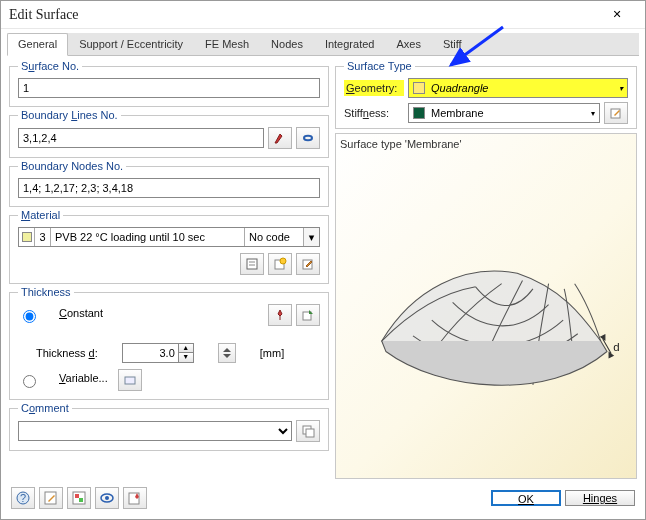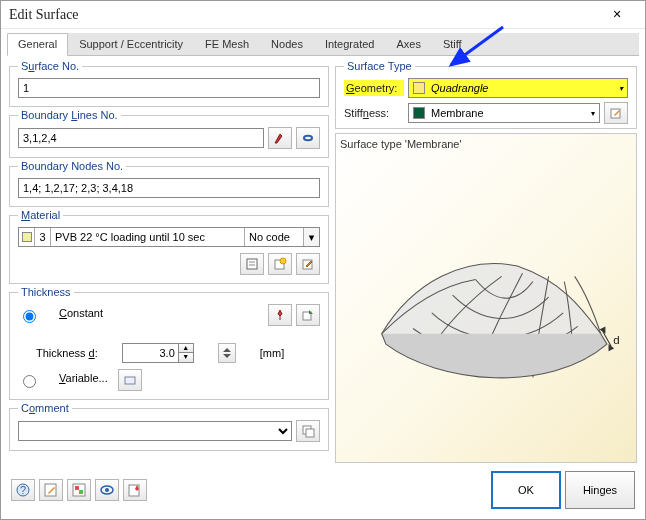--- a/index.html
+++ b/index.html
@@ -38,21 +38,21 @@
   .geocombo { flex:1; height:20px; border:1px solid #888; display:flex; align-items:center; background:#ffff33; padding:0 4px; gap:6px; cursor:pointer;font-style:italic;}
   .geocombo .sw { width:12px;height:12px;border:1px solid #888;background:#ffe97a;}
   .geocombo .arrow { margin-left:auto; font-size:8px;}
   .stiffcombo { flex:1; height:20px; border:1px solid #888; display:flex; align-items:center; padding:0 4px; gap:6px; cursor:pointer;}
   .stiffcombo .sw { width:12px;height:12px;border:1px solid #888;background:#0b5a3a;}
   .stiffcombo .arrow { margin-left:auto; font-size:8px;}
   .preview { flex:1; border:1px solid #c8c8c8; margin-top:4px; padding:4px; background:linear-gradient(135deg,#ffffff 0%, #fdf9e8 55%, #f6ecc6 100%); position:relative;}
   .preview .caption { font-size:11px; color:#333; }
   .footer { display:flex; align-items:center; padding:6px 10px 10px 10px; gap:4px;}
   .footer .spacer { flex:1; }
-  .btn { min-width:70px; height:38px; border:1px solid #888; background:linear-gradient(#fefefe,#e8e8e8); cursor:pointer; }
+  .btn { min-width:70px; height:16px; border:1px solid #888; background:linear-gradient(#fefefe,#e8e8e8); cursor:pointer;text-decoration:underline; }
   .btn.primary { border:2px solid #1a73c8; background:#fff; }
   .arrow-ann { position:absolute; left:440px; top:22px; pointer-events:none; }
   .mini-sep{height:2px;}
   .lbl-yellow { background:#ffff33; padding:2px 2px; }
 </style>
 </head>
 <body>
 
 <div class="window">
   <div class="titlebar">

